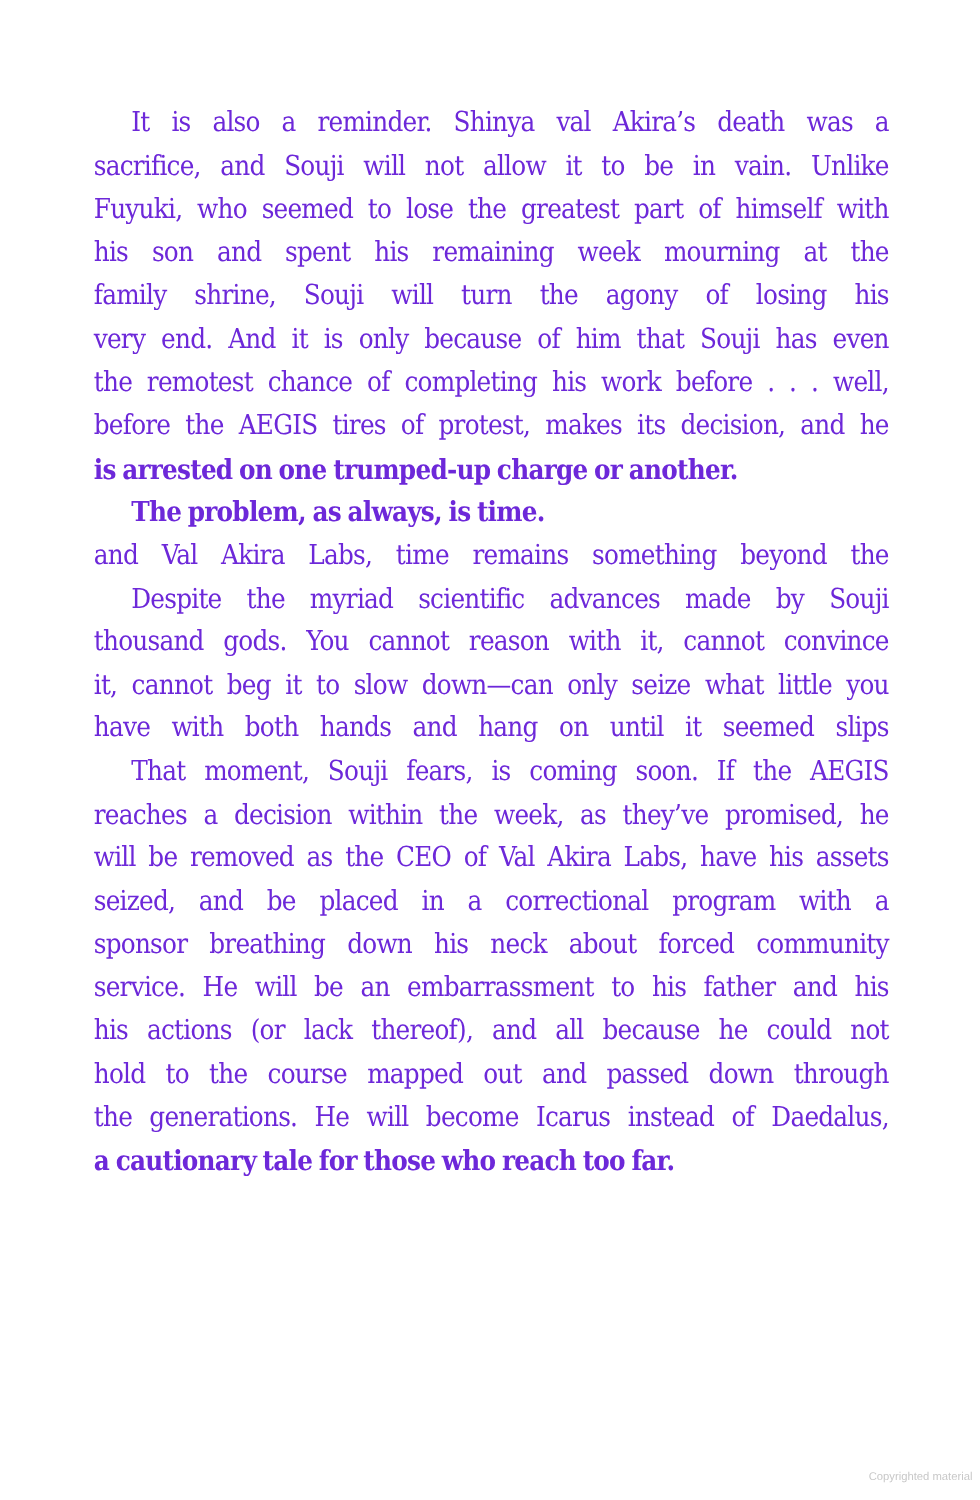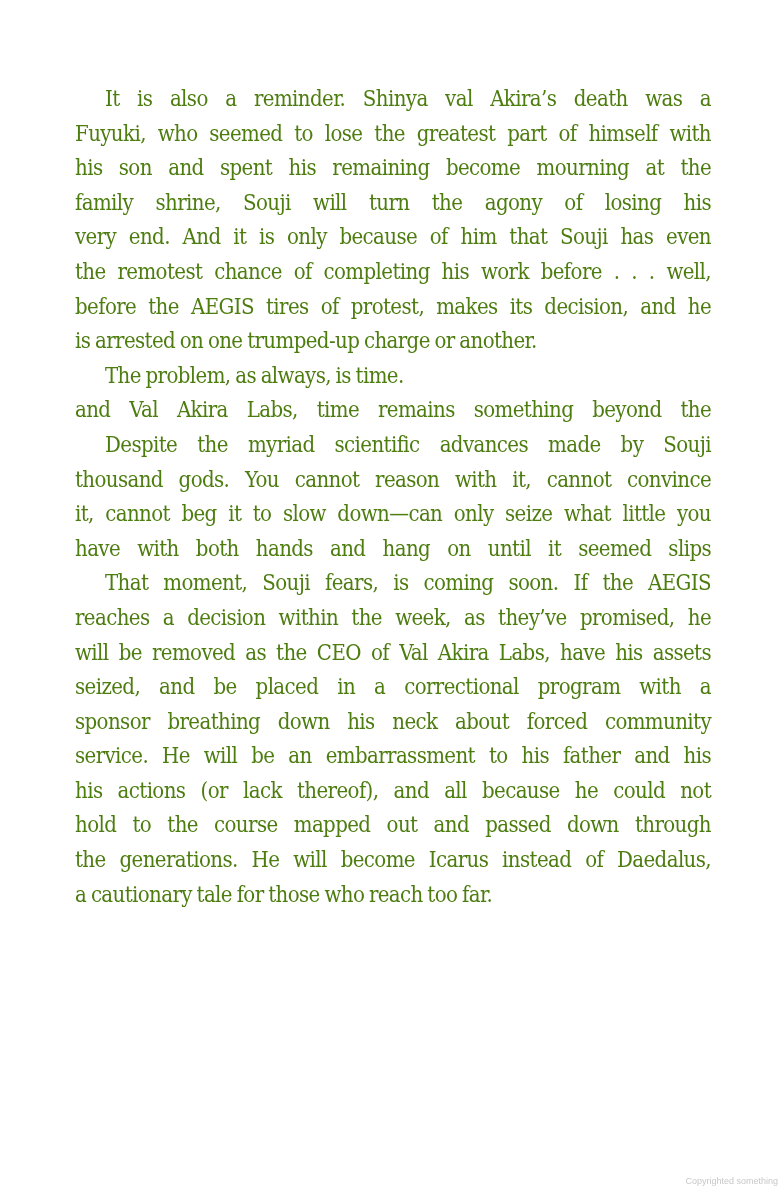--- a/index.html
+++ b/index.html
@@ -13,38 +13,39 @@
       position: relative;
       overflow: hidden;
     }
     .page {
       position: absolute;
       left: 75px;
       top: 82px;
       width: 636px;
       font-family: "DejaVu Serif", "Liberation Serif", serif;
       font-size: 22px;
-      color: #4d7c0f;
+      color: #6d28d9;
     }
     .para {
       margin: 0;
     }
     .line {
       display: block;
       height: 34.6px;
       line-height: 34.6px;
       text-align: justify;
       text-align-last: justify;
       white-space: nowrap;
       font-stretch: condensed;
       letter-spacing: -0.6px;
       word-spacing: -1px;
     }
     .line.last {
       text-align-last: left;
+      font-weight: bold;
     }
     .line.indent {
       padding-left: 30px;
     }
     .line-inner {
       display: inline-block;
       width: 100%;
       text-align: justify;
       text-align-last: justify;
     }
@@ -60,22 +61,23 @@
       color: #c8c8c8;
     }
   </style>
 </head>
 <body>
 
 <div class="page">
 
   <div class="para">
     <span class="line indent"><span class="line-inner">It is also a reminder. Shinya val Akira’s death was a</span></span>
+    <span class="line"><span class="line-inner">sacrifice, and Souji will not allow it to be in vain. Unlike</span></span>
     <span class="line"><span class="line-inner">Fuyuki, who seemed to lose the greatest part of himself with</span></span>
-    <span class="line"><span class="line-inner">his son and spent his remaining become mourning at the</span></span>
+    <span class="line"><span class="line-inner">his son and spent his remaining week mourning at the</span></span>
     <span class="line"><span class="line-inner">family shrine, Souji will turn the agony of losing his</span></span>
     <span class="line"><span class="line-inner">very end. And it is only because of him that Souji has even</span></span>
     <span class="line"><span class="line-inner">the remotest chance of completing his work before . . . well,</span></span>
     <span class="line"><span class="line-inner">before the AEGIS tires of protest, makes its decision, and he</span></span>
     <span class="line last"><span class="line-inner">is arrested on one trumped-up charge or another.</span></span>
   </div>
 
   <div class="para">
     <span class="line indent last"><span class="line-inner">The problem, as always, is time.</span></span>
   </div>
@@ -96,13 +98,13 @@
     <span class="line"><span class="line-inner">sponsor breathing down his neck about forced community</span></span>
     <span class="line"><span class="line-inner">service. He will be an embarrassment to his father and his</span></span>
     <span class="line"><span class="line-inner">his actions (or lack thereof), and all because he could not</span></span>
     <span class="line"><span class="line-inner">hold to the course mapped out and passed down through</span></span>
     <span class="line"><span class="line-inner">the generations. He will become Icarus instead of Daedalus,</span></span>
     <span class="line last"><span class="line-inner">a cautionary tale for those who reach too far.</span></span>
   </div>
 
 </div>
 
-<div class="footer-note">Copyrighted something</div>
+<div class="footer-note">Copyrighted material</div>
 
 </body></html>

